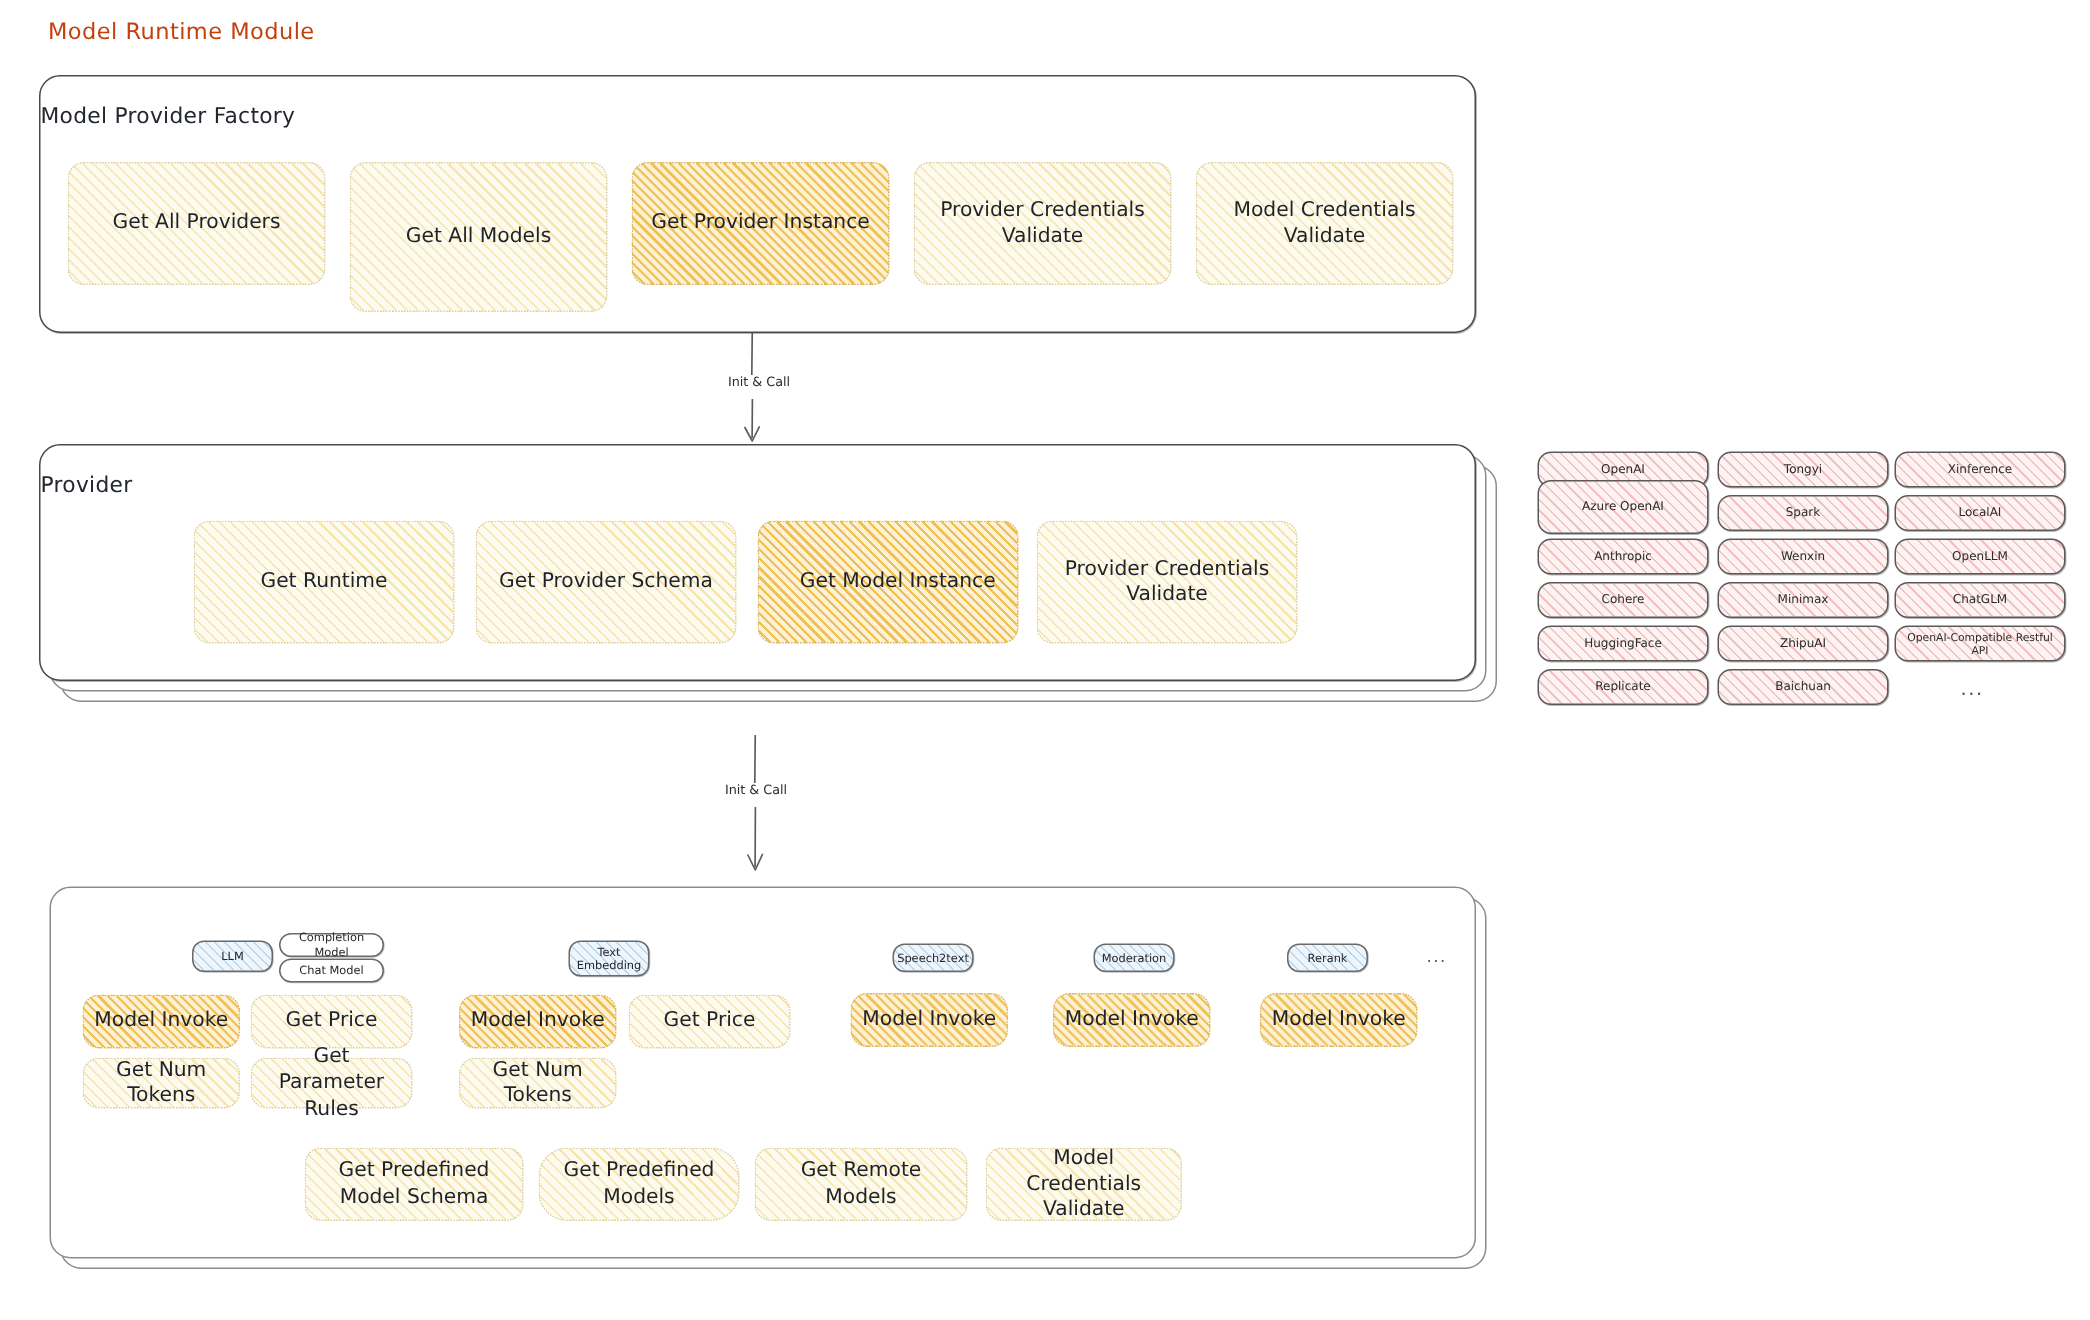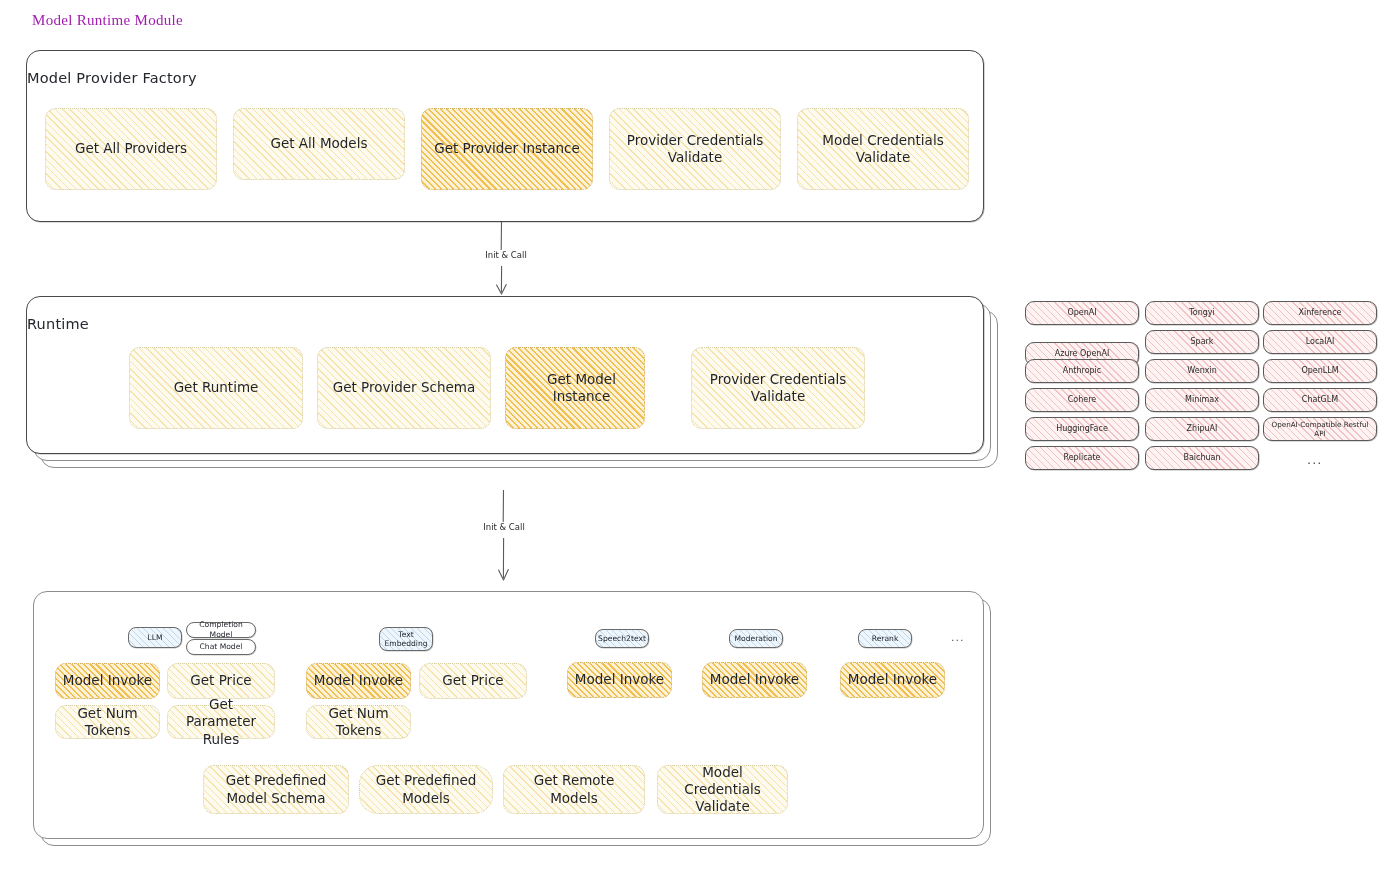--- a/index.html
+++ b/index.html
@@ -94,23 +94,22 @@
     border-radius: 8px;
     background: #ffffff;
     box-shadow: 0.5px 0.5px 0 rgba(120,120,120,0.45);
     font-size: 7.6px;
     color: #23272e;
   }
 
   .page-title {
     position: absolute;
     font-size: 15px;
-    color: #a21caf;
+    color: #c2410c;
     letter-spacing: .3px;
-    font-family: Liberation Serif, serif;
   }
 
   
   .arrow-wrap { position: absolute; }
   .arrow-label {
     position: absolute;
     font-size: 8.5px;
     color: #2b2b2b;
     white-space: nowrap;
     text-align: center;
@@ -127,46 +126,46 @@
 
 <div id="canvas">
 
   <div class="page-title" style="left:32px; top:12px;">Model Runtime Module</div>
 
   <div class="sketch-box" style="left:26px; top:50px; width:958px; height:172px;">
     <div class="container-title" style="top:19px;">Model Provider Factory</div>
   </div>
 
   <div class="node amber" style="left:45px; top:108px; width:172px; height:82px;">Get All Providers</div>
-  <div class="node amber" style="left:233px; top:108px; width:172px; height:72px;text-align:right;">Get All Models</div>
+  <div class="node amber" style="left:233px; top:108px; width:172px; height:100px;text-align:right;">Get All Models</div>
   <div class="node amber-hi" style="left:421px; top:108px; width:172px; height:82px;">Get Provider Instance</div>
   <div class="node amber" style="left:609px; top:108px; width:172px; height:82px;">Provider Credentials Validate</div>
   <div class="node amber" style="left:797px; top:108px; width:172px; height:82px;">Model Credentials Validate</div>
 
   <div class="arrow-wrap" style="left:470px; top:222px; width:70px; height:78px;">
     <svg width="70" height="78" viewBox="0 0 70 78">
       <path d="M31.5 0 L31.2 28 M31.6 44 L31.4 70" stroke="#5a5a5a" stroke-width="1.1" fill="none"></path>
       <path d="M26.6 63 L31.5 72 L36.2 62.6" stroke="#5a5a5a" stroke-width="1.1" fill="none" stroke-linecap="round" stroke-linejoin="round"></path>
     </svg>
     <div class="arrow-label" style="left:-12px; top:28px; width:96px;">Init &amp; Call</div>
   </div>
 
   <div class="stack-layer" style="left:40px; top:310px; width:958px; height:158px;"></div>
   <div class="stack-layer" style="left:33px; top:303px; width:958px; height:158px;"></div>
   <div class="sketch-box" style="left:26px; top:296px; width:958px; height:158px;">
-    <div class="container-title" style="top:19px;">Runtime</div>
+    <div class="container-title" style="top:19px;">Provider</div>
   </div>
 
   <div class="node amber" style="left:129px; top:347px; width:174px; height:82px;">Get Runtime</div>
   <div class="node amber" style="left:317px; top:347px; width:174px; height:82px;">Get Provider Schema</div>
-  <div class="node amber-hi" style="left:505px; top:347px; width:140px; height:82px;padding-left:19px;">Get Model Instance</div>
+  <div class="node amber-hi" style="left:505px; top:347px; width:174px; height:82px;padding-left:19px;">Get Model Instance</div>
   <div class="node amber" style="left:691px; top:347px; width:174px; height:82px;">Provider Credentials Validate</div>
 
   <div class="node pink" style="left:1025px; top:301px; width:114px; height:24px;">OpenAI</div>
-  <div class="node pink" style="left:1025px; top:342px; width:114px; height:24px;">Azure OpenAI</div>
+  <div class="node pink" style="left:1025px; top:320px; width:114px; height:36px;">Azure OpenAI</div>
   <div class="node pink" style="left:1025px; top:359px; width:114px; height:24px;">Anthropic</div>
   <div class="node pink" style="left:1025px; top:388px; width:114px; height:24px;">Cohere</div>
   <div class="node pink" style="left:1025px; top:417px; width:114px; height:24px;">HuggingFace</div>
   <div class="node pink" style="left:1025px; top:446px; width:114px; height:24px;">Replicate</div>
 
   <div class="node pink" style="left:1145px; top:301px; width:114px; height:24px;">Tongyi</div>
   <div class="node pink" style="left:1145px; top:330px; width:114px; height:24px;">Spark</div>
   <div class="node pink" style="left:1145px; top:359px; width:114px; height:24px;">Wenxin</div>
   <div class="node pink" style="left:1145px; top:388px; width:114px; height:24px;">Minimax</div>
   <div class="node pink" style="left:1145px; top:417px; width:114px; height:24px;">ZhipuAI</div>

